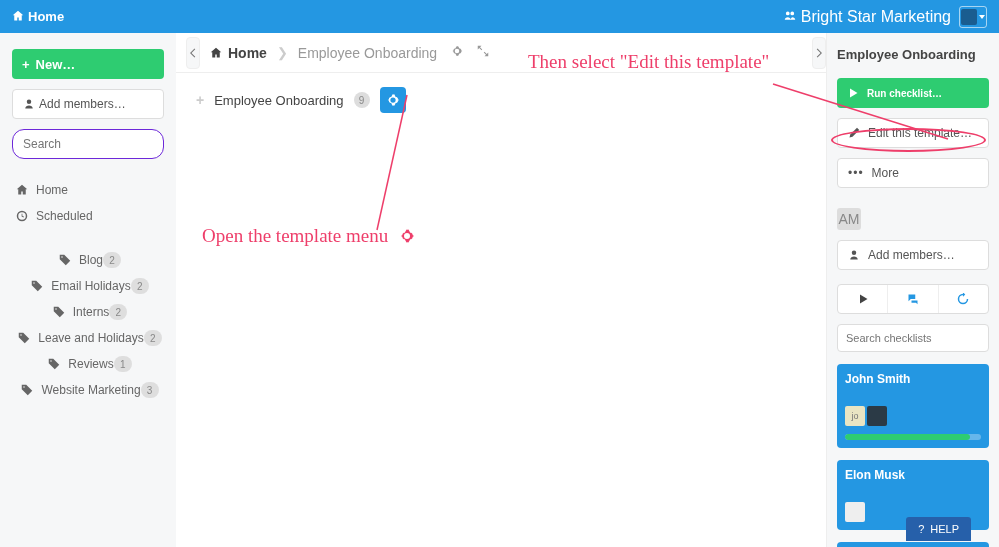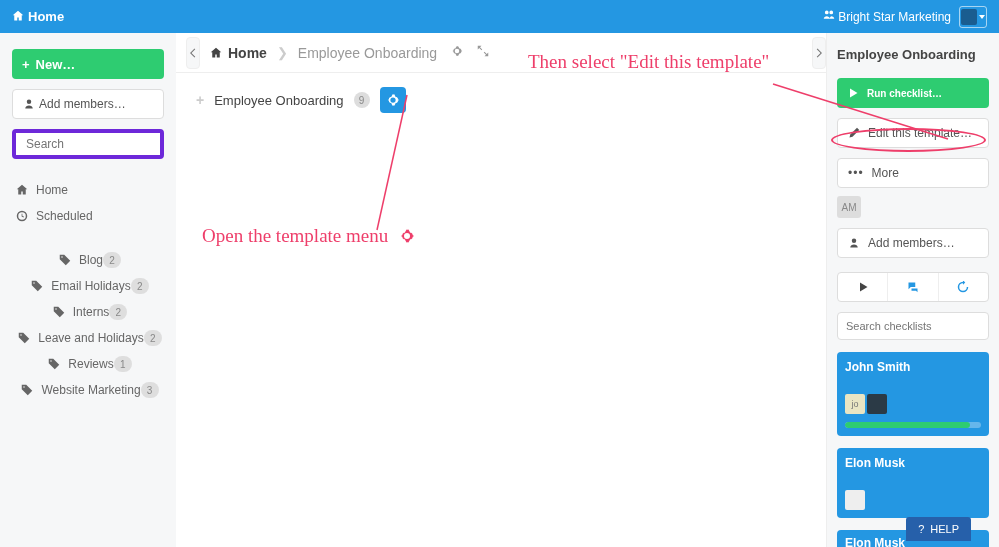--- a/index.html
+++ b/index.html
@@ -3,34 +3,34 @@
 <meta charset="utf-8">
 <style>
   * { box-sizing: border-box; margin: 0; padding: 0; }
   body { font-family: -apple-system, "Helvetica Neue", Arial, sans-serif; font-size: 13px; color: #555; background: #f6f7f8; width: 999px; height: 547px; overflow: hidden; position: relative; }
   
   
   .topbar { height: 33px; background: #2497e2; color: #fff; display: flex; align-items: center; justify-content: space-between; padding: 0 12px; }
   .topbar-left, .topbar-right { display: flex; align-items: center; gap: 8px; }
   .topbar .home { font-weight: 600; font-size: 13px; cursor: pointer; }
   .topbar .home svg { vertical-align: -1px; margin-right: 4px; }
-  .topbar .org { font-size: 12px; cursor: pointer; }
+  .topbar .org { font-size: 16px; cursor: pointer; }
   .avatar-box { width: 28px; height: 22px; border: 1px solid rgba(255,255,255,.6); border-radius: 3px; display: flex; align-items: center; justify-content: center; gap: 2px; cursor: pointer; }
   .avatar-box .avatar { width: 16px; height: 16px; background: #1a5d90; border-radius: 2px; }
   .avatar-box .caret { width: 0; height: 0; border-left: 3px solid transparent; border-right: 3px solid transparent; border-top: 4px solid #fff; }
   
   .main { display: flex; height: calc(100% - 33px); }
 
   
   .sidebar { width: 176px; padding: 16px 12px; background: #f6f7f8; }
   .btn-new { width: 100%; height: 30px; background: #2ecc71; color: #fff; border: none; border-radius: 4px; text-align: left; padding-left: 10px; font-size: 13px; font-weight: 600; cursor: pointer; }
   .btn-new::before { content: "+"; font-weight: 700; margin-right: 6px; }
   .add-members-btn { width: 100%; height: 30px; background: #fff; border: 1px solid #ddd; border-radius: 4px; text-align: left; padding-left: 10px; font-size: 12px; color: #555; margin-top: 10px; cursor: pointer; }
   .add-members-btn svg { vertical-align: -2px; margin-right: 4px; }
-  .search-input { width: 100%; height: 30px; border: 4px solid #6d28d9; border-radius: 4px; padding: 0 10px; font-size: 12px; margin-top: 10px; outline: none; }
+  .search-input { width: 100%; height: 30px; border: 1px solid #6d28d9; border-radius: 12px; padding: 0 10px; font-size: 12px; margin-top: 10px; outline: none; }
   .side-links { margin-top: 18px; }
   .side-link { display: flex; align-items: center; height: 26px; color: #666; font-size: 12px; cursor: pointer; padding-left: 4px; }
   .side-link svg { margin-right: 8px; flex: none; }
   .side-tags { margin-top: 18px; }
   .side-tag { display: flex; align-items: center; justify-content: center; height: 26px; color: #666; font-size: 12px; cursor: pointer; padding-left: 4px; }
   .side-tag .left { display: flex; align-items: center; }
   .side-tag svg { margin-right: 8px; flex: none; }
   .side-tag .count { width: 18px; height: 16px; border-radius: 8px; background: #dedede; color: #888; font-size: 10px; display: flex; align-items: center; justify-content: center; }
 
   
@@ -48,21 +48,21 @@
   .template-name { font-size: 13px; color: #444; }
   .count-badge { width: 16px; height: 16px; border-radius: 50%; background: #ddd; color: #888; font-size: 10px; display: flex; align-items: center; justify-content: center; }
   .gear-btn { width: 26px; height: 26px; background: #2497e2; border-radius: 4px; display: flex; align-items: center; justify-content: center; cursor: pointer; }
   .gear-btn svg { fill: #fff; }
 
   
   .rightpanel { width: 173px; background: #f6f7f8; padding: 14px 10px; border-left: 1px solid #eee; overflow-y: auto; }
   .rp-title { font-size: 13px; font-weight: 700; color: #444; margin-bottom: 16px; }
   .btn-run { width: 100%; height: 30px; background: #2ecc71; color: #fff; border: none; border-radius: 4px; text-align: left; padding-left: 10px; font-size: 10px; font-weight: 600; cursor: pointer; display: flex; align-items: center; gap: 8px; }
   .btn-white { width: 100%; height: 30px; background: #fff; border: 1px solid #ddd; border-radius: 4px; text-align: left; padding-left: 10px; font-size: 12px; color: #555; margin-top: 10px; cursor: pointer; display: flex; align-items: center; gap: 8px; }
-  .rp-am { width: 24px; height: 22px; background: #ddd; color: #888; font-size: 10px; display: flex; align-items: center; justify-content: center; border-radius: 3px; margin-top: 8px; }
+  .rp-am { width: 24px; height: 22px; background: #ddd; color: #888; font-size: 14px; display: flex; align-items: center; justify-content: center; border-radius: 3px; margin-top: 20px; }
   .rp-tabs { display: flex; margin-top: 14px; background: #fff; border: 1px solid #ddd; border-radius: 4px; height: 30px; }
   .rp-tab { flex: 1; display: flex; align-items: center; justify-content: center; cursor: pointer; color: #2497e2; }
   .rp-tab.active { color: #444; }
   .rp-tab + .rp-tab { border-left: 1px solid #eee; }
   .rp-search { width: 100%; height: 28px; border: 1px solid #ddd; border-radius: 4px; padding: 0 8px; font-size: 11px; margin-top: 10px; outline: none; }
   
   .card { background: #2497e2; border-radius: 4px; padding: 8px; margin-top: 12px; color: #fff; cursor: pointer; }
   .card .name { font-size: 12px; font-weight: 700; }
   .card .avatars { display: flex; gap: 2px; margin-top: 20px; }
   .card .av { width: 20px; height: 20px; background: #e9e5c3; border-radius: 2px; font-size: 9px; color: #777; display: flex; align-items: center; justify-content: center; }

